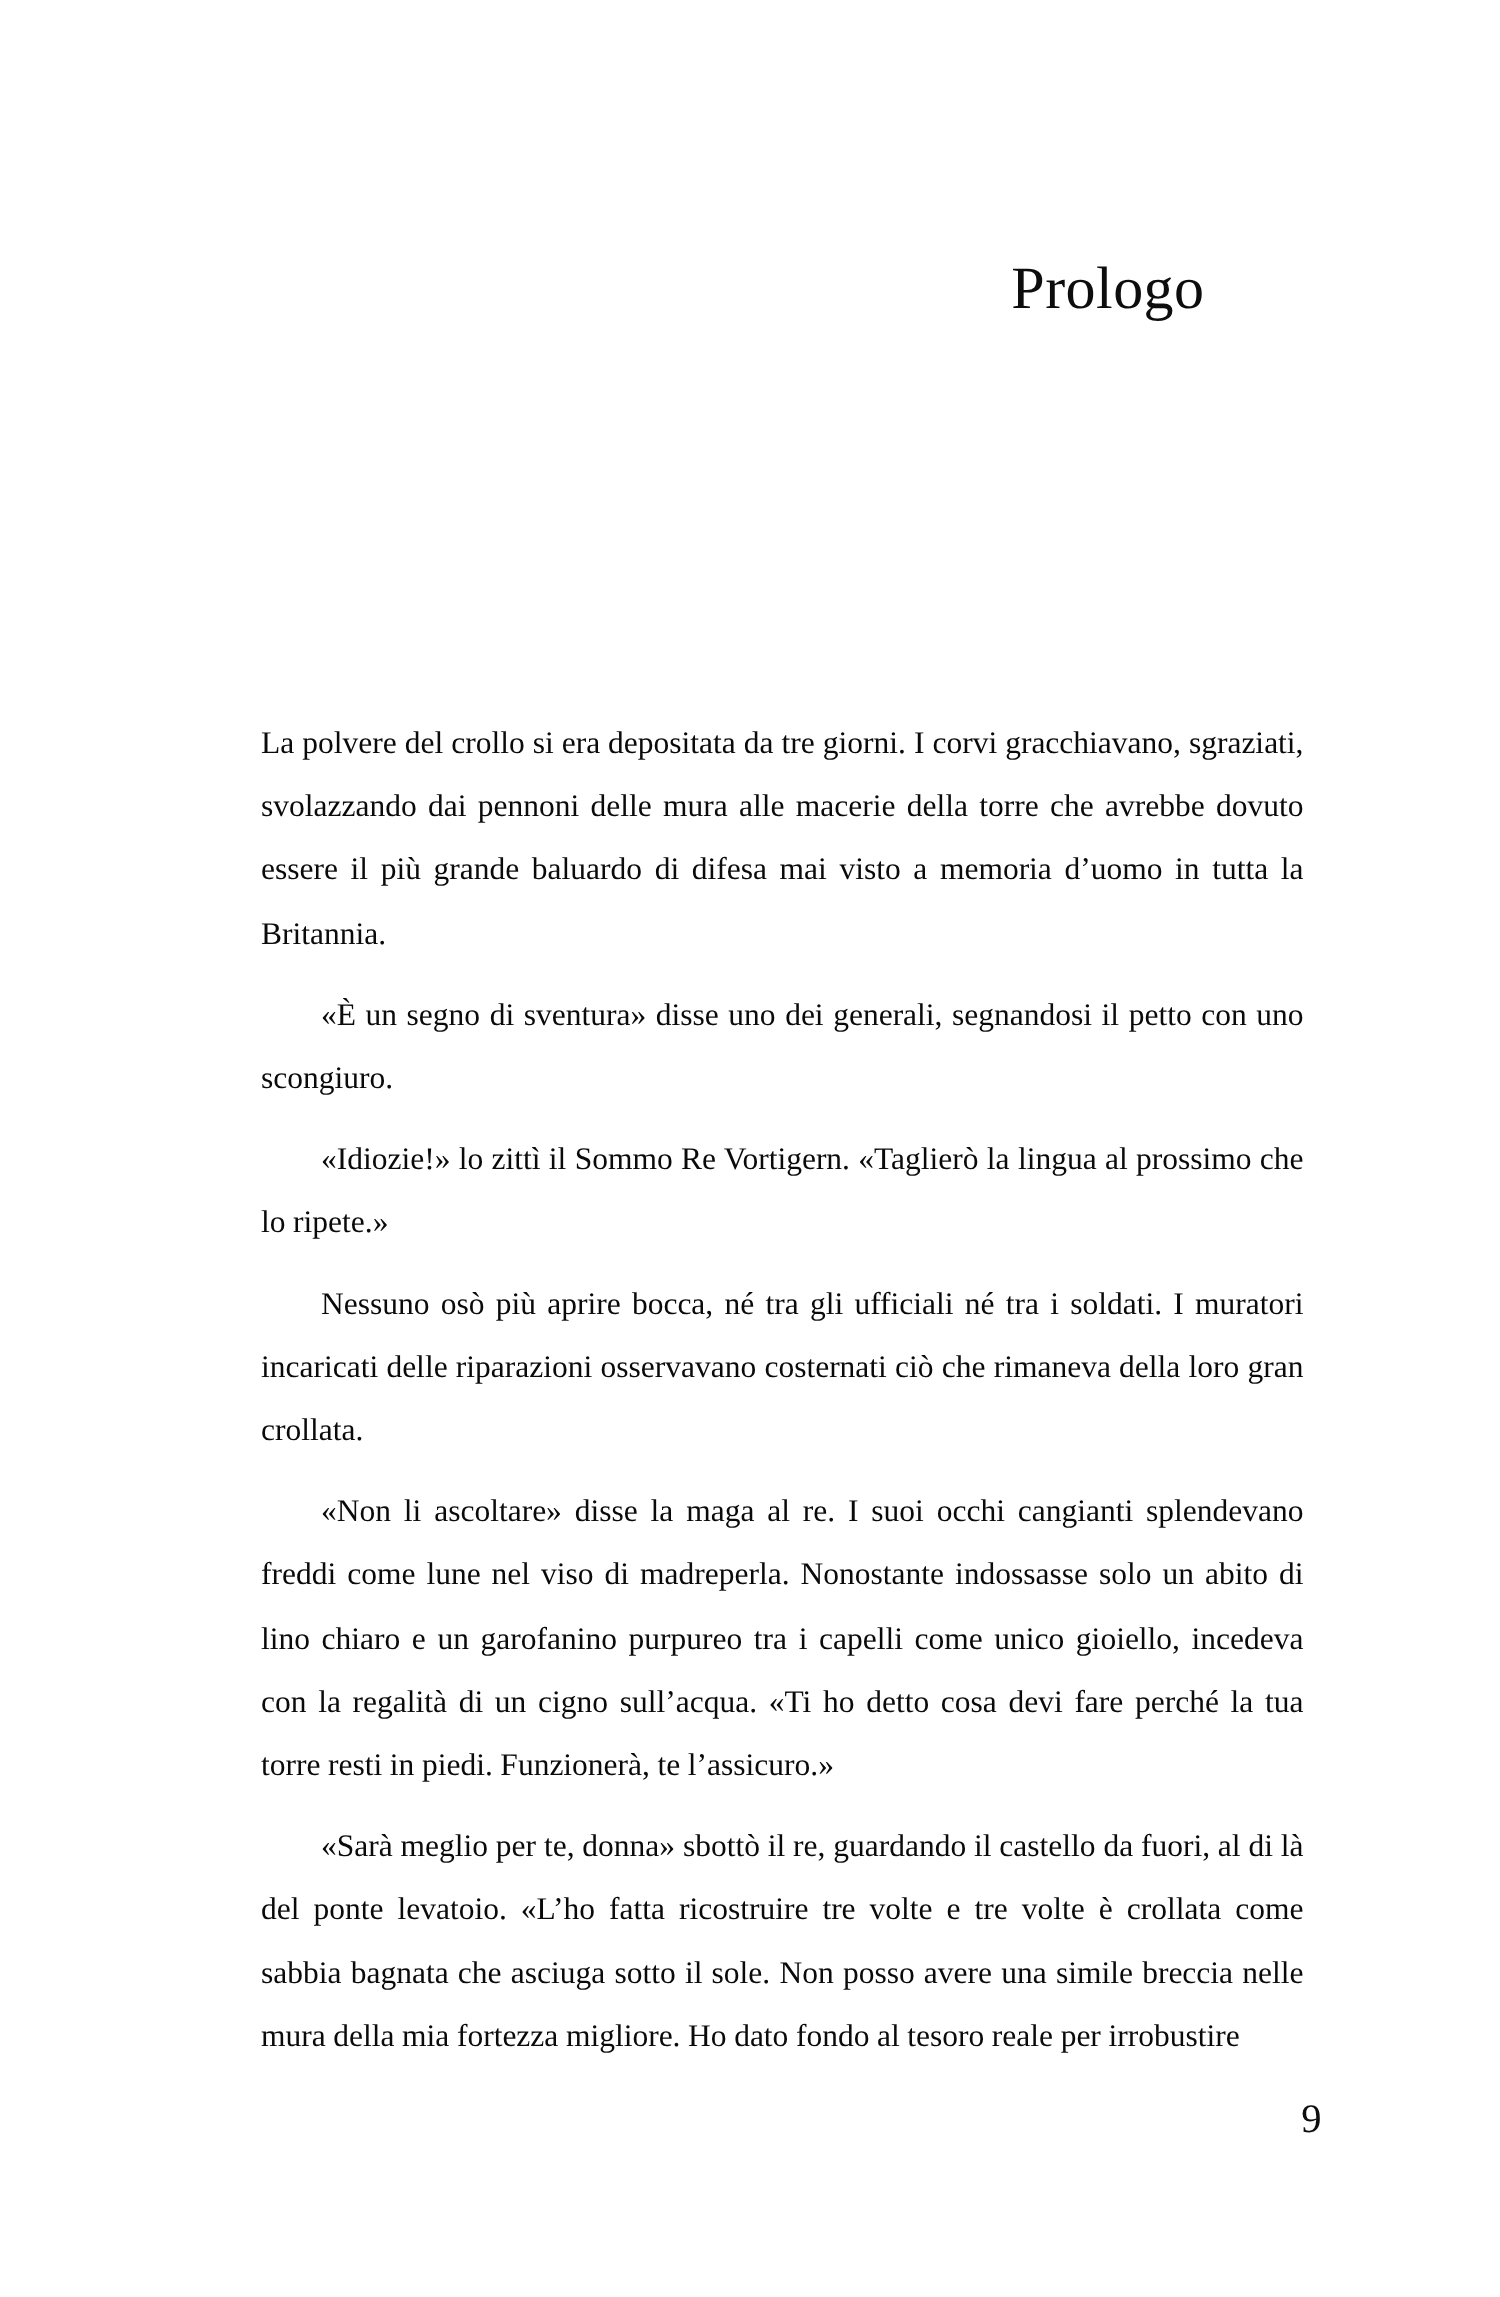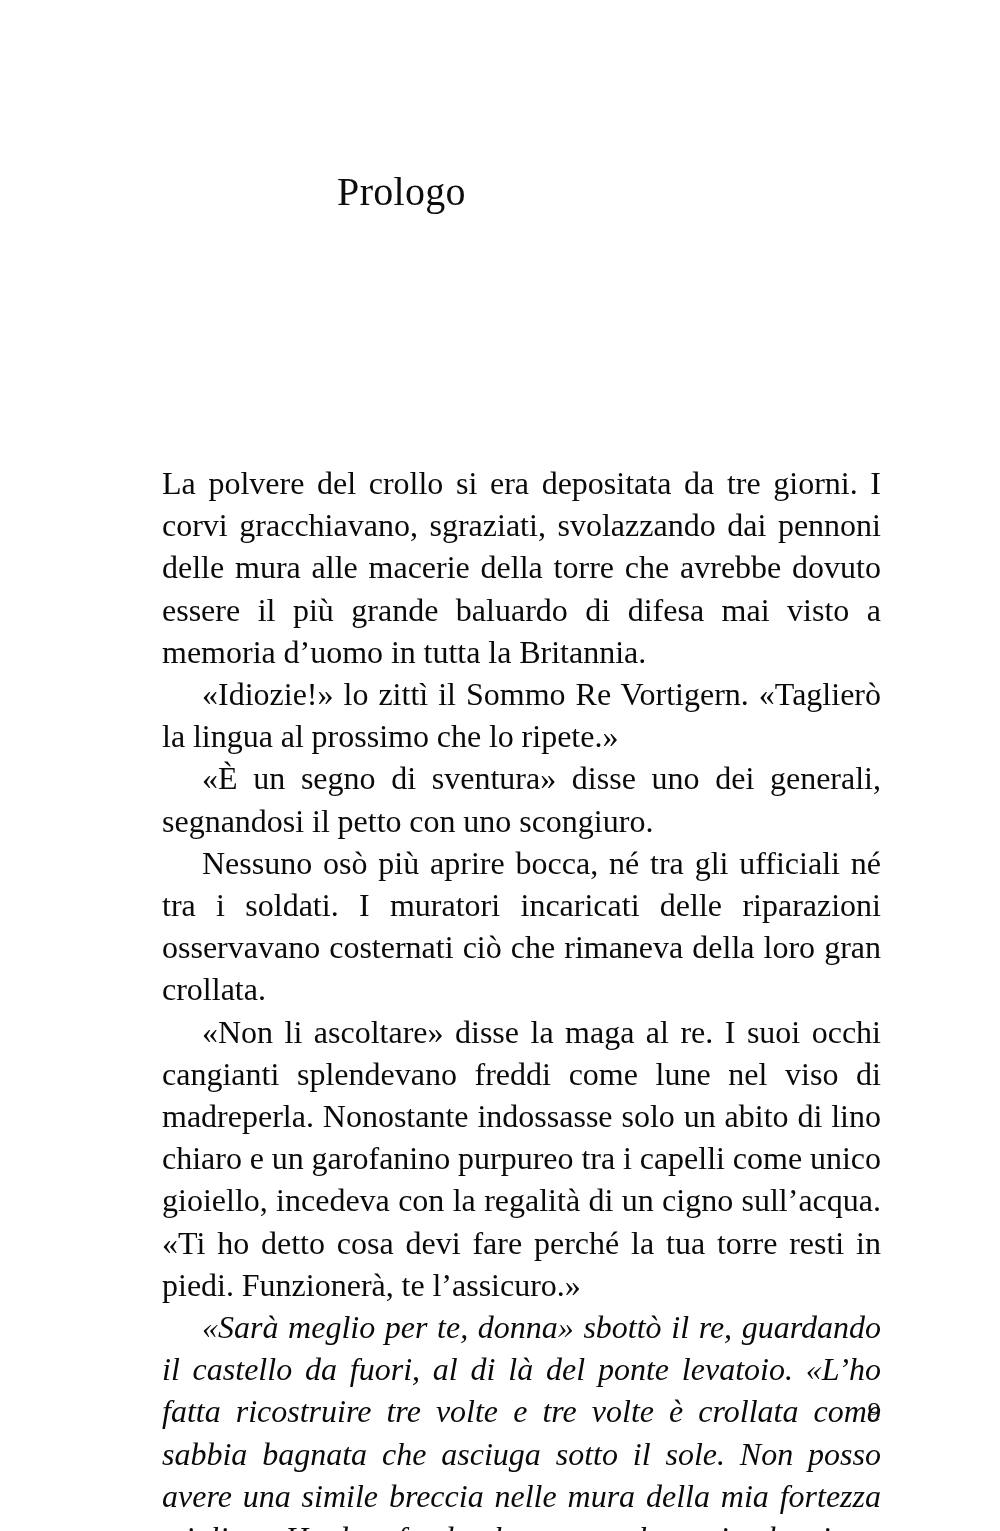--- a/index.html
+++ b/index.html
@@ -21,57 +21,56 @@
     overflow: hidden;
     box-sizing: border-box;
   }
 
   
   .chapter-title {
     position: absolute;
     top: 139px;
     left: 0;
     width: 803px;
-    text-align: center;
+    text-align: right;
     font-size: 40px;
     line-height: 52px;
     font-weight: 400;
     letter-spacing: 0.3px;
     color: #0d0d0d;
   }
 
   
   .text-block {
     position: absolute;
     top: 462px;
     left: 162px;
     width: 719px;
   }
 
   .para {
-    margin: 0;
-    font-size: 32px;
+    margin: 12px;
+    font-size: 21px;
     line-height: 42.2px;
     text-align: justify;
     text-justify: inter-word;
     text-indent: 40px;
     color: #0a0a0a;
     hyphens: manual;
     -webkit-hyphens: manual;
     word-spacing: -0.2px;
   }
 
   .para.first {
     text-indent: 0;
   }
 
   
   .para.continues {
     text-align: justify;
-    font-style: italic;
   }
 
   
   .folio {
     position: absolute;
     left: 0;
     top: 1396px;
     width: 881px;
     text-align: right;
     font-size: 27px;
@@ -81,22 +80,22 @@
 </style>
 </head>
 <body>
 
 <div class="page">
 
   <h1 class="chapter-title">Prologo</h1>
 
   <div class="text-block">
     <p class="para first">La polvere del crollo si era depositata da tre giorni. I corvi gracchiavano, sgraziati, svolazzando dai pennoni delle mura alle macerie della torre che avrebbe dovuto essere il più gran­de baluardo di difesa mai visto a memoria d’uomo in tutta la Britannia.</p>
+    <p class="para">«È un segno di sventura» disse uno dei generali, segnandosi il petto con uno scongiuro.</p>
     <p class="para">«Idiozie!» lo zittì il Sommo Re Vortigern. «Taglierò la lingua al prossimo che lo ripete.»</p>
-    <p class="para">«È un segno di sventura» disse uno dei generali, segnandosi il petto con uno scongiuro.</p>
     <p class="para">Nessuno osò più aprire bocca, né tra gli ufficiali né tra i soldati. I muratori incaricati delle riparazioni osservavano co­sternati ciò che rimaneva della loro gran crollata.</p>
     <p class="para">«Non li ascoltare» disse la maga al re. I suoi occhi cangianti splendevano freddi come lune nel viso di madreperla. Nono­stante indossasse solo un abito di lino chiaro e un garofanino purpureo tra i capelli come unico gioiello, incedeva con la re­galità di un cigno sull’acqua. «Ti ho detto cosa devi fare perché la tua torre resti in piedi. Funzionerà, te l’assicuro.»</p>
     <p class="para continues">«Sarà meglio per te, donna» sbottò il re, guardando il castello da fuori, al di là del ponte levatoio. «L’ho fatta ricostruire tre volte e tre volte è crollata come sabbia bagnata che asciuga sotto il sole. Non posso avere una simile breccia nelle mura della mia fortezza migliore. Ho dato fondo al tesoro reale per irrobustire</p>
   </div>
 
   <div class="folio">9</div>
 
 </div>
 
 </body></html>

